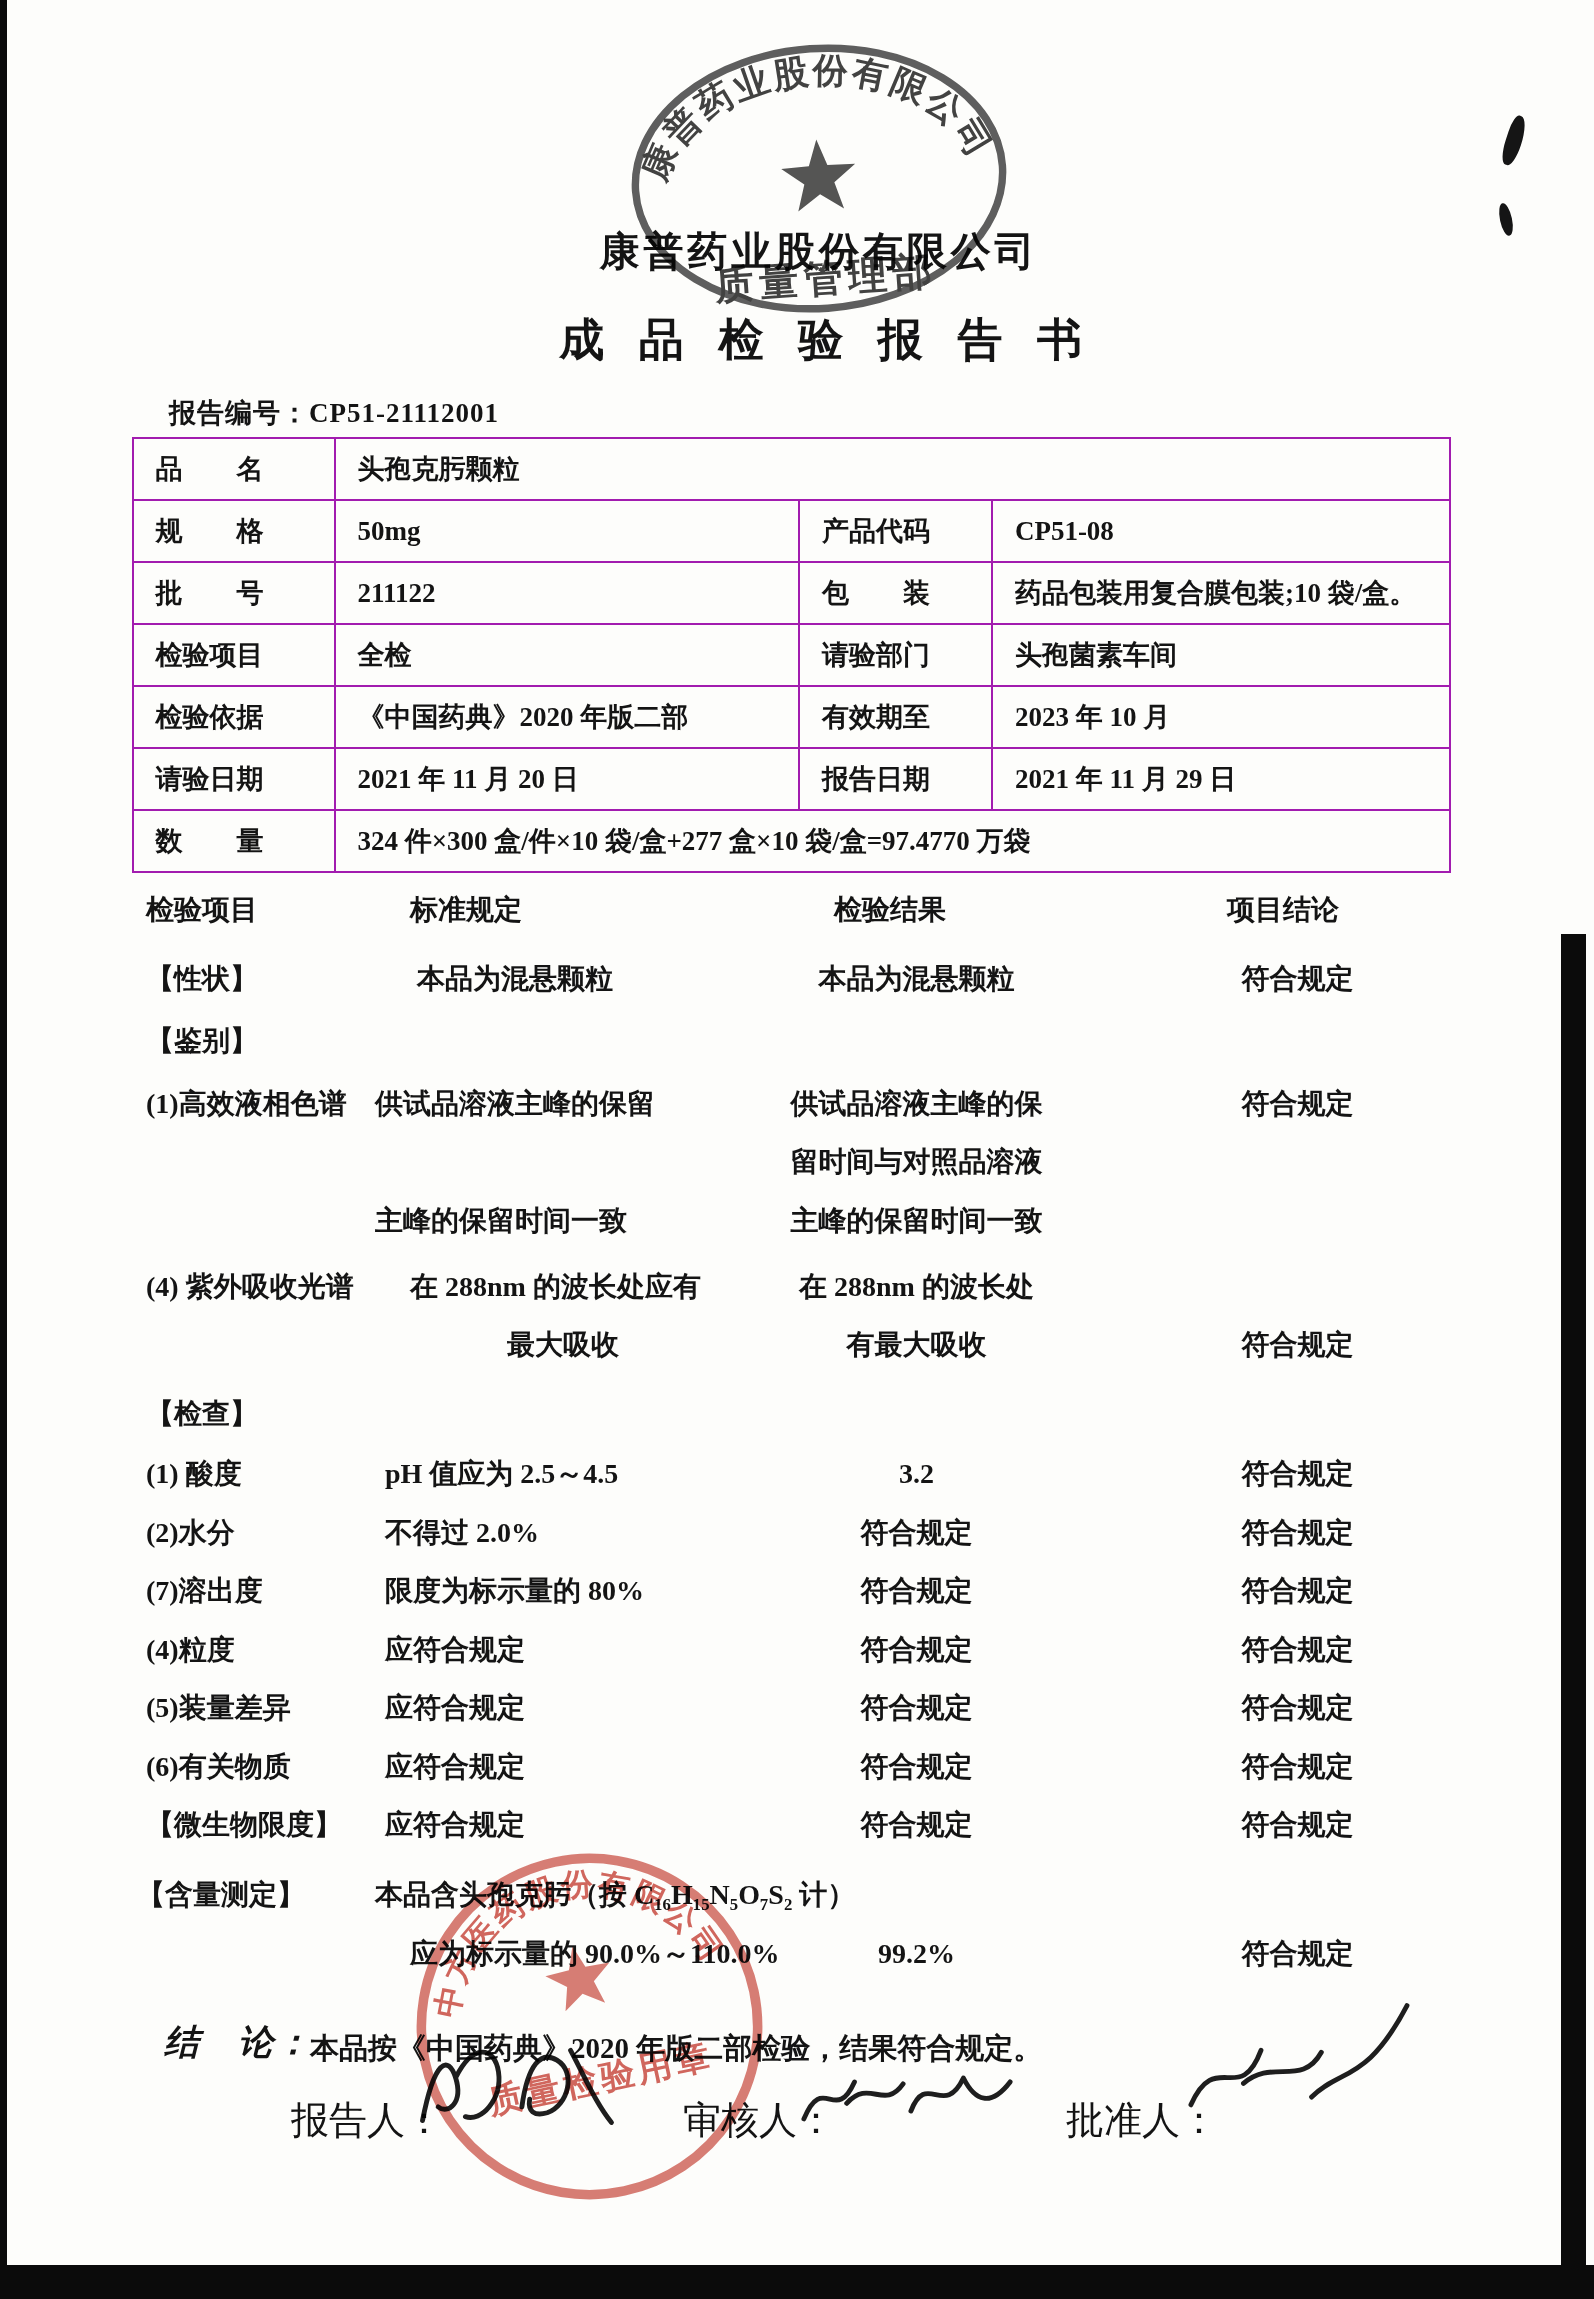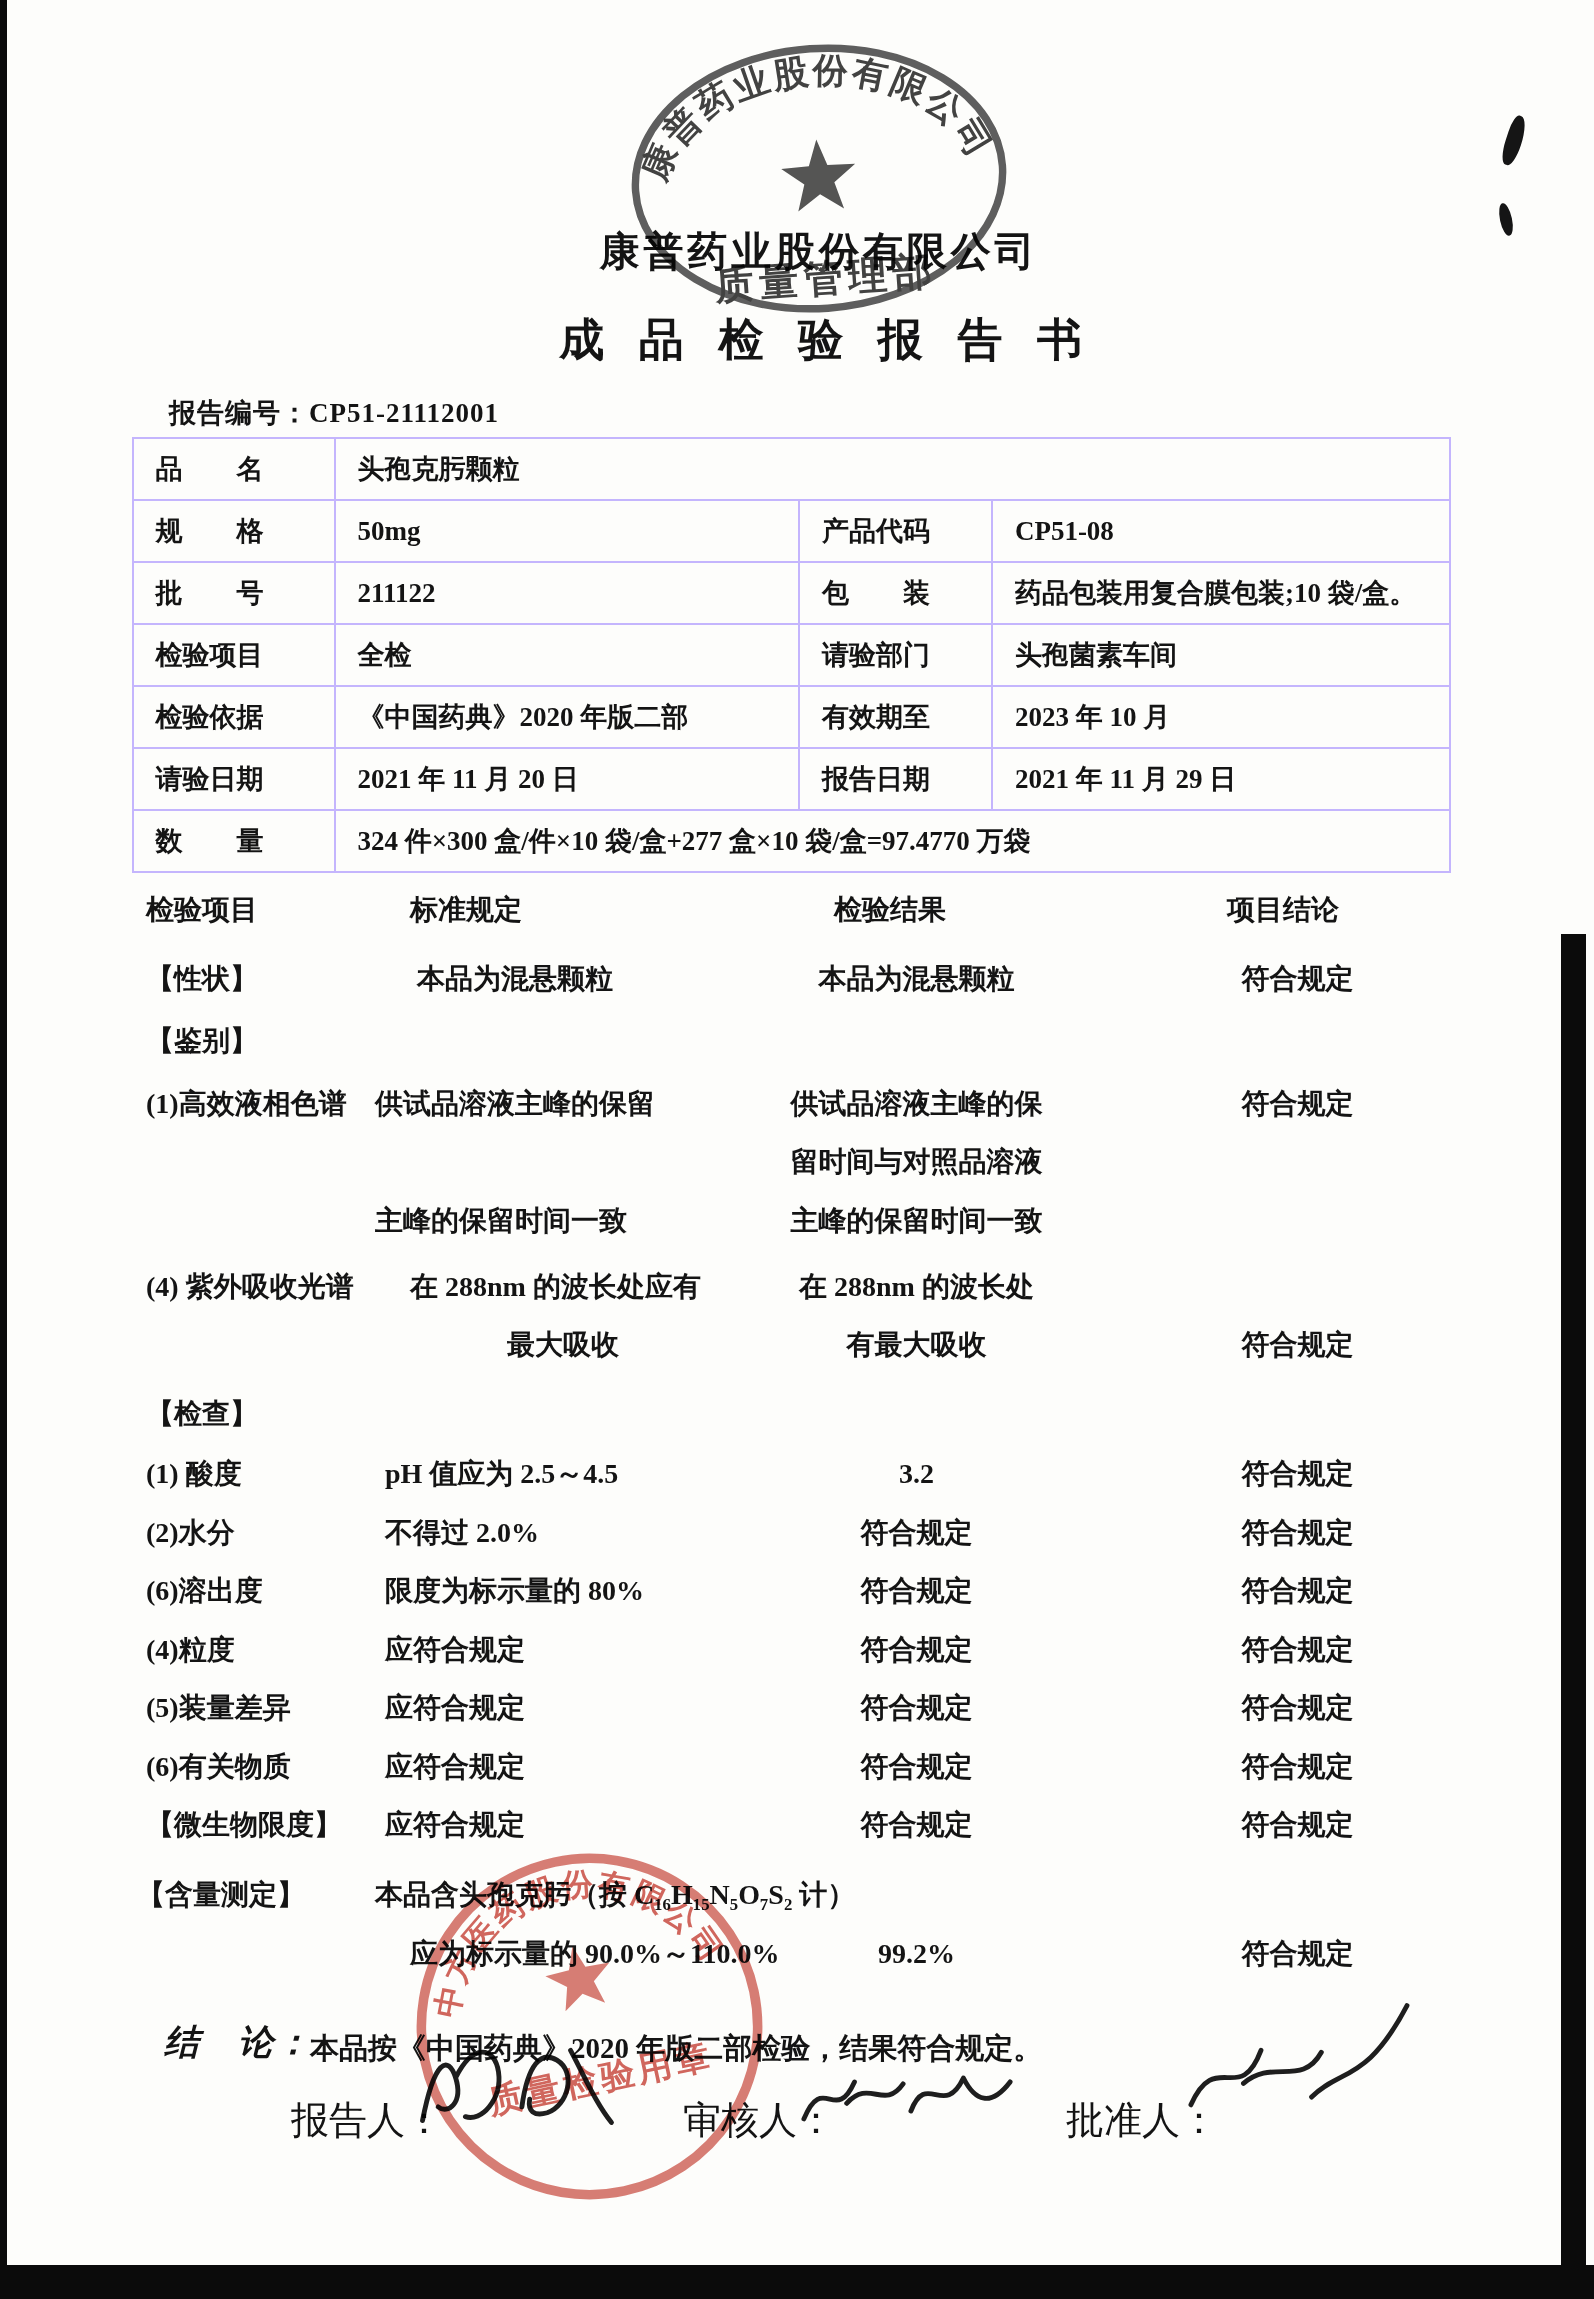--- a/index.html
+++ b/index.html
@@ -20,21 +20,21 @@
   .doctitle { position:absolute; top:310px; left:29px; width:1595px; text-align:center; font-size:45px; font-weight:700; letter-spacing:11.7px; }
   .reportno { position:absolute; top:395px; left:169px; font-size:27px; font-weight:700; letter-spacing:1px; }
 
   
   .stamp-top    { position:absolute; left:624px; top:39px; width:390px; height:279px; transform:rotate(-4deg); color:#2d2d2d; opacity:.9; mix-blend-mode:multiply; }
   .stamp-bottom { position:absolute; left:408px; top:1845px; width:363px; height:363px; transform:rotate(-12deg); color:#c8453a; opacity:.82; mix-blend-mode:multiply; }
   .stamp-top text, .stamp-bottom text { font-family:"Liberation Sans","DejaVu Sans",sans-serif; font-weight:700; }
 
   
   .info-table { position:absolute; left:132px; top:437px; width:1319px; border-collapse:collapse; font-size:27px; font-weight:700; border:2.9px solid #0e0e0e; }
-  .info-table td { border:2px solid #c4b5fd; height:60px; padding:0 5.9px 0 21.5px; vertical-align:middle; }
+  .info-table td { border:2px solid #a21caf; height:60px; padding:0 5.9px 0 21.5px; vertical-align:middle; }
 
   
   .res-line { position:absolute; height:41px; line-height:41px; font-size:28px; font-weight:700; white-space:nowrap; }
   .c2box { left:375px; width:434px; text-align:left; }
   .c3box { left:770px; width:293px; text-align:center; }
   .c4box { left:1217px; width:161px; text-align:center; }
 
   
   .concl-label { position:absolute; left:164px; top:2019px; font-size:35px; font-weight:700; letter-spacing:2px;font-style:italic; }
   .concl-text  { position:absolute; left:310px; top:2029px; font-size:29px; font-weight:700; }
@@ -152,21 +152,21 @@
   <div class="res-line" style="left:146px;top:1453px">(1) 酸度</div>
   <div class="res-line" style="left:385px;top:1453px">pH 值应为 2.5～4.5</div>
   <div class="res-line c3box" style="top:1453px">3.2</div>
   <div class="res-line c4box" style="top:1453px">符合规定</div>
 
   <div class="res-line" style="left:146px;top:1512px">(2)水分</div>
   <div class="res-line" style="left:385px;top:1512px">不得过 2.0%</div>
   <div class="res-line c3box" style="top:1512px">符合规定</div>
   <div class="res-line c4box" style="top:1512px">符合规定</div>
 
-  <div class="res-line" style="left:146px;top:1570px">(6)溶出度</div>
+  <div class="res-line" style="left:146px;top:1570px">(7)溶出度</div>
   <div class="res-line" style="left:385px;top:1570px">限度为标示量的 80%</div>
   <div class="res-line c3box" style="top:1570px">符合规定</div>
   <div class="res-line c4box" style="top:1570px">符合规定</div>
 
   <div class="res-line" style="left:146px;top:1629px">(4)粒度</div>
   <div class="res-line" style="left:385px;top:1629px">应符合规定</div>
   <div class="res-line c3box" style="top:1629px">符合规定</div>
   <div class="res-line c4box" style="top:1629px">符合规定</div>
 
   <div class="res-line" style="left:146px;top:1687px">(5)装量差异</div>

